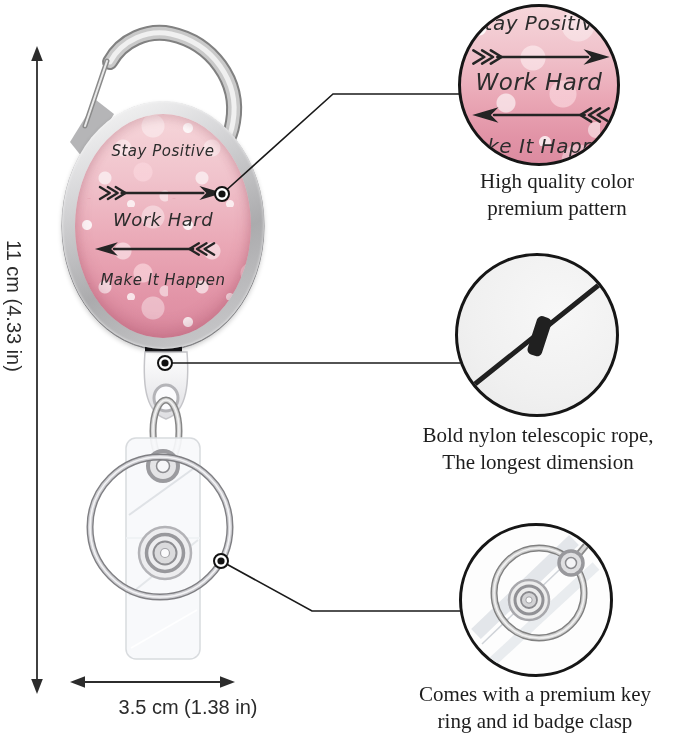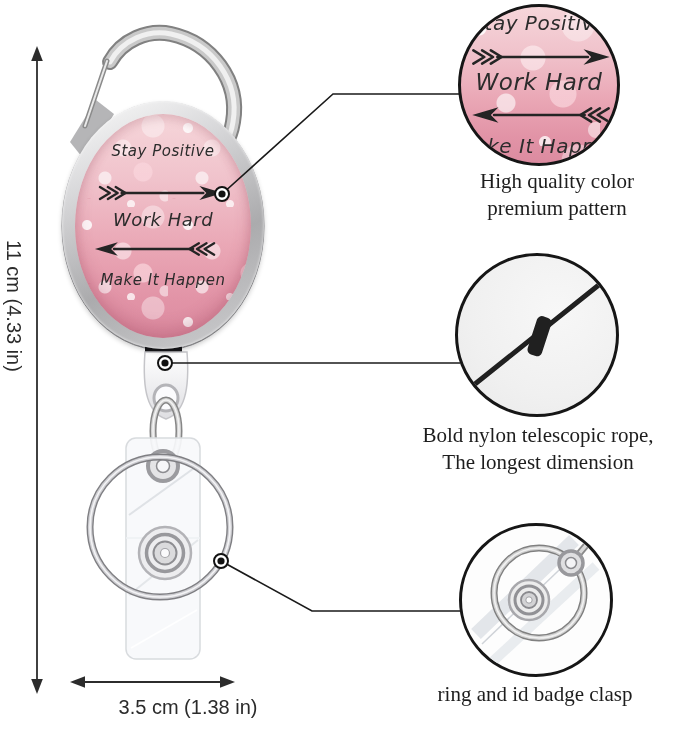--- a/index.html
+++ b/index.html
@@ -243,14 +243,15 @@
 
 <div id="caption-printing" class="caption">
   <div>High quality color</div>
   <div>premium pattern</div>
 </div>
 <div id="caption-rope" class="caption">
   <div>Bold nylon telescopic rope,</div>
   <div>The longest dimension</div>
 </div>
 <div id="caption-clasp" class="caption">
+  <div>Comes with a premium key</div>
   <div>ring and id badge clasp</div>
 </div>
 
 </body></html>

